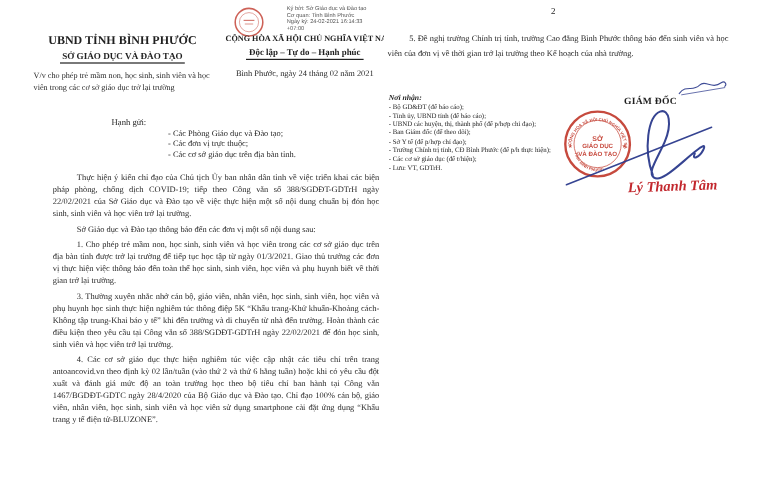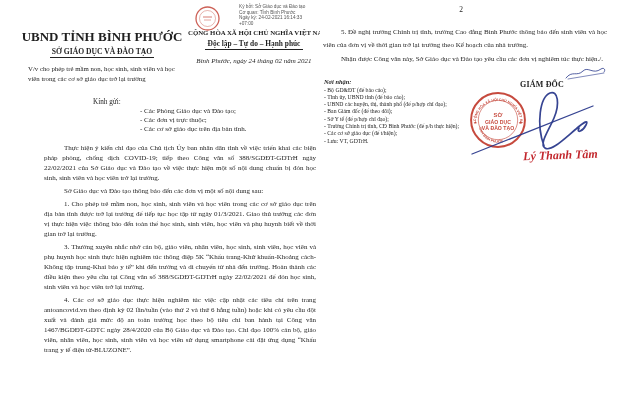--- a/index.html
+++ b/index.html
@@ -13,31 +13,31 @@
   .page2{left:320px;}
 
   
   .esign-stamp{position:absolute;left:194px;top:5px;width:27px;height:27px;}
   .esign-text{
     position:absolute;left:239px;top:4px;width:80px;
     font-family:"Liberation Sans","DejaVu Sans",sans-serif;
     font-size:4.7px;line-height:5.6px;color:#555;
   }
   .hdr-left{position:absolute;left:16px;top:29px;width:172px;text-align:center;}
-  .org-parent{font-weight:bold;font-size:13px;}
+  .org-parent{font-weight:bold;font-size:10px;}
   .org-name{font-weight:bold;font-size:7.6px;margin-top:2px;}
   .org-name .u{display:inline-block;border-bottom:0.9px solid #222;padding:0 2px 1px 2px;}
   .doc-number{font-size:7.2px;margin-top:6px;}
   .subject{margin:6px 0 0 12px;width:152px;text-align:left;font-size:6.8px;line-height:10px;}
 
   .hdr-right{position:absolute;left:188px;top:29px;width:132px;text-align:center;}
   .motto1{font-weight:bold;font-size:6.8px;white-space:nowrap;}
   .motto2{font-weight:bold;font-size:7.4px;margin-top:3px;}
   .motto2 .u{display:inline-block;border-bottom:0.9px solid #222;padding:0 3px 1px 3px;}
-  .place-date{font-style:italic;font-size:7px;margin-top:7px;white-space:nowrap;}
+  .place-date{font-size:7px;margin-top:7px;white-space:nowrap;}
 
   .kinh-gui{position:absolute;left:93px;top:98px;font-size:7.2px;}
   .recipients{position:absolute;left:140px;top:107px;font-size:7px;line-height:8.9px;}
 
   
   .body1{
     position:absolute;left:24px;top:143px;width:272px;
     font-size:7px;line-height:10.1px;text-align:justify;margin-left:20px;
   }
   .body1 p{margin:0 0 2.6px 0;text-indent:20px;}
@@ -91,21 +91,21 @@
       <div class="org-name"><span class="u">SỞ GIÁO DỤC VÀ ĐÀO TẠO</span></div>
       <div class="subject">V/v cho phép trẻ mầm non, học sinh, sinh viên và học viên trong các cơ sở giáo dục trở lại trường</div>
     </div>
 
     <div class="hdr-right">
       <div class="motto1">CỘNG HÒA XÃ HỘI CHỦ NGHĨA VIỆT NAM</div>
       <div class="motto2"><span class="u">Độc lập – Tự do – Hạnh phúc</span></div>
       <div class="place-date">Bình Phước, ngày 24  tháng 02 năm 2021</div>
     </div>
 
-    <div class="kinh-gui">Kính gửi:</div>
+    <div class="kinh-gui">Hạnh gửi:</div>
     <div class="recipients">
       <div>- Các Phòng Giáo dục và Đào tạo;</div>
       <div>- Các đơn vị trực thuộc;</div>
       <div>- Các cơ sở giáo dục trên địa bàn tỉnh.</div>
     </div>
 
     <div class="body1">
       <p>Thực hiện ý kiến chỉ đạo của Chủ tịch Ủy ban nhân dân tỉnh về việc triển khai các biện pháp phòng, chống dịch COVID-19; tiếp theo Công văn số 388/SGDĐT-GDTrH ngày 22/02/2021 của Sở Giáo dục và Đào tạo về việc thực hiện một số nội dung chuẩn bị đón học sinh, sinh viên và học viên trở lại trường.</p>
       <p>Sở Giáo dục và Đào tạo thông báo đến các đơn vị một số nội dung sau:</p>
       <p><span>1. Cho phép trẻ mầm non, học sinh, sinh viên và học viên trong các cơ sở giáo dục trên địa bàn tỉnh được trở lại trường để tiếp tục học tập </span><span class="b">từ ngày 01/3/2021</span><span>. Giao thủ trưởng các đơn vị thực hiện việc thông báo đến toàn thể học sinh, sinh viên, học viên và phụ huynh biết về thời gian trở lại trường.</span></p>
@@ -113,21 +113,20 @@
       <p>4. Các cơ sở giáo dục thực hiện nghiêm túc việc cập nhật các tiêu chí trên trang antoancovid.vn theo định kỳ 02 lần/tuần (vào thứ 2 và thứ 6 hằng tuần) hoặc khi có yêu cầu đột xuất và đánh giá mức độ an toàn trường học theo bộ tiêu chí ban hành tại Công văn 1467/BGDĐT-GDTC ngày 28/4/2020 của Bộ Giáo dục và Đào tạo. Chỉ đạo 100% cán bộ, giáo viên, nhân viên, học sinh, sinh viên và học viên sử dụng smartphone cài đặt ứng dụng “Khẩu trang y tế điện tử-BLUZONE”.</p>
     </div>
   </div>
 
   <div class="page page2">
 
     <div class="page-num">2</div>
 
     <div class="body2">
       <p>5. Đề nghị trường Chính trị tỉnh, trường Cao đẳng Bình Phước thông báo đến sinh viên và học viên của đơn vị về thời gian trở lại trường theo Kế hoạch của nhà trường.</p>
-      <p>Nhận được Công văn này, Sở Giáo dục và Đào tạo yêu cầu các đơn vị nghiêm túc thực hiện./.</p>
     </div>
 
     <div class="noi-nhan">
       <div class="noi-nhan-title">Nơi nhận:</div>
       <div class="noi-nhan-items">
         <div>- Bộ GD&amp;ĐT (để báo cáo);</div>
         <div>- Tỉnh ủy, UBND tỉnh (để báo cáo);</div>
         <div>- UBND các huyện, thị, thành phố (để p/hợp chỉ đạo);</div>
         <div>- Ban Giám đốc (để theo dõi);</div>
         <div>- Sở Y tế (để p/hợp chỉ đạo);</div>

